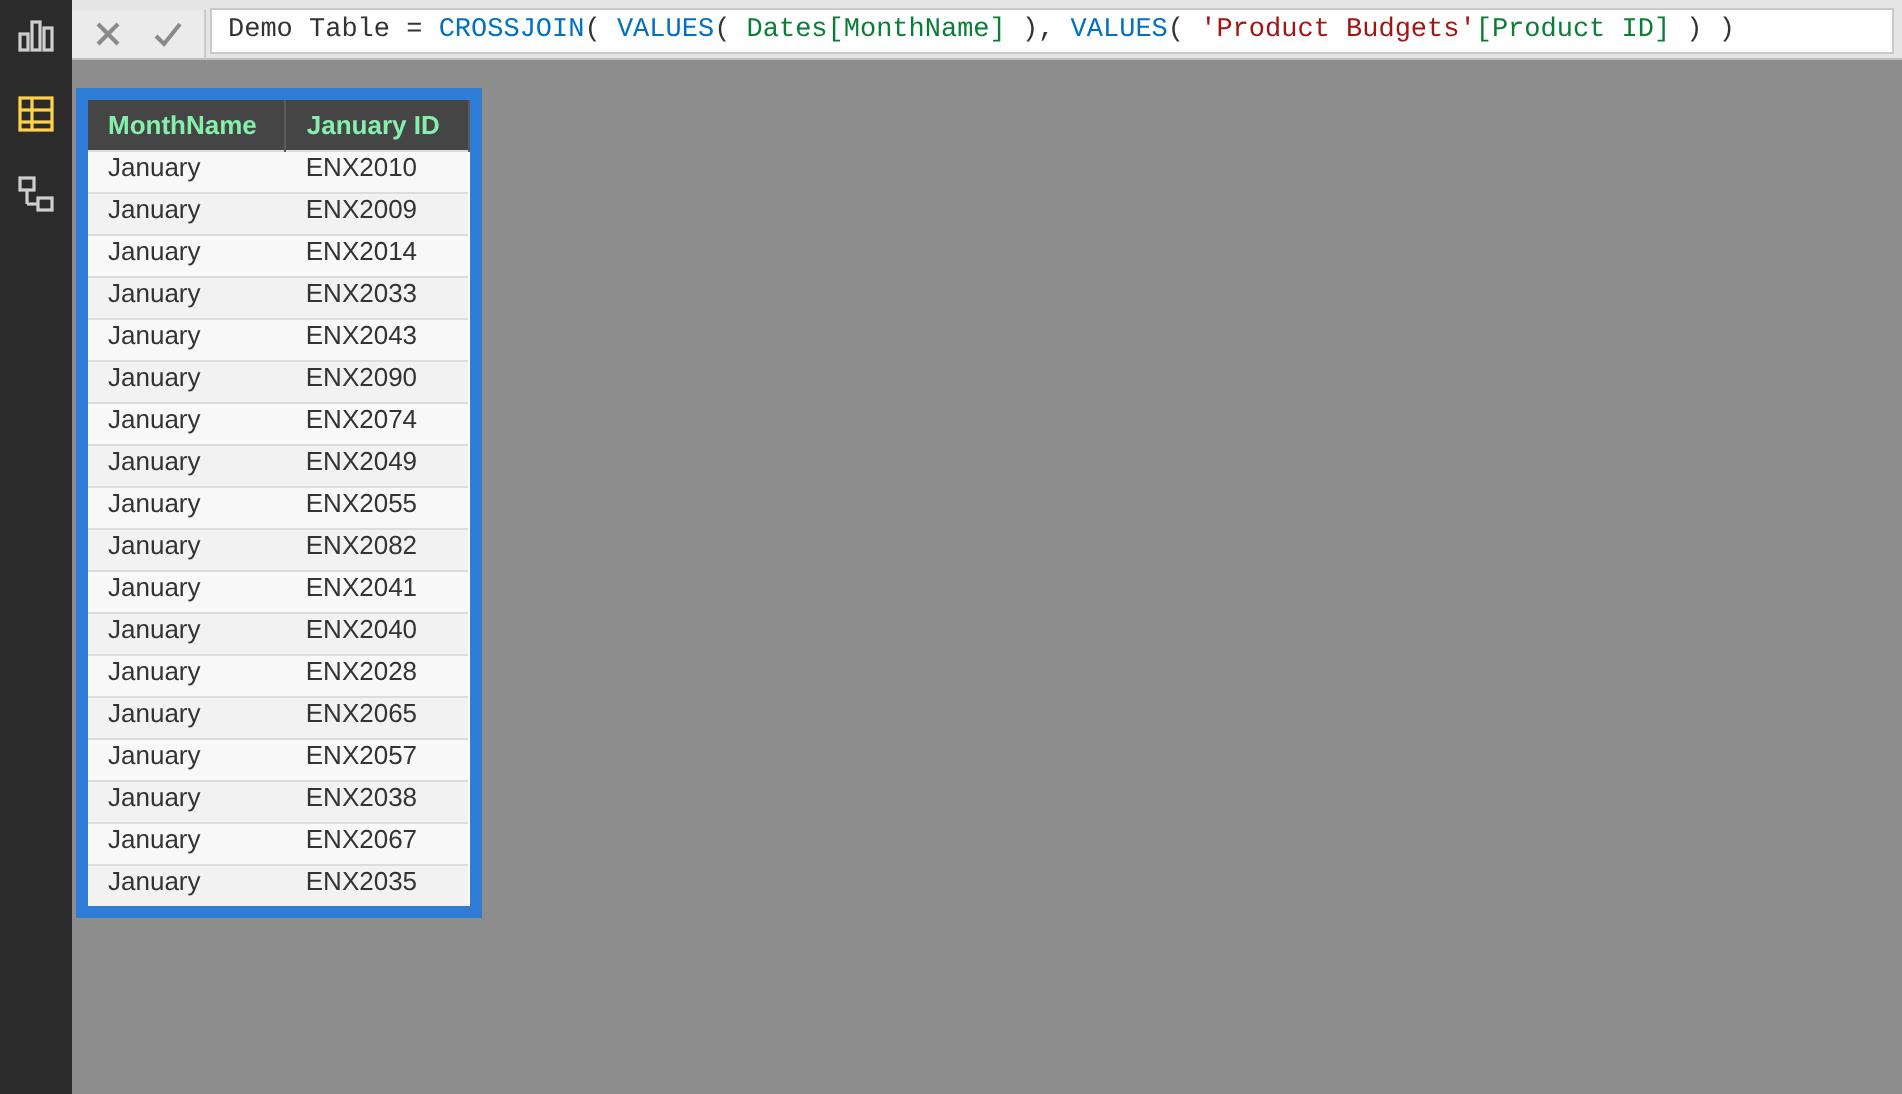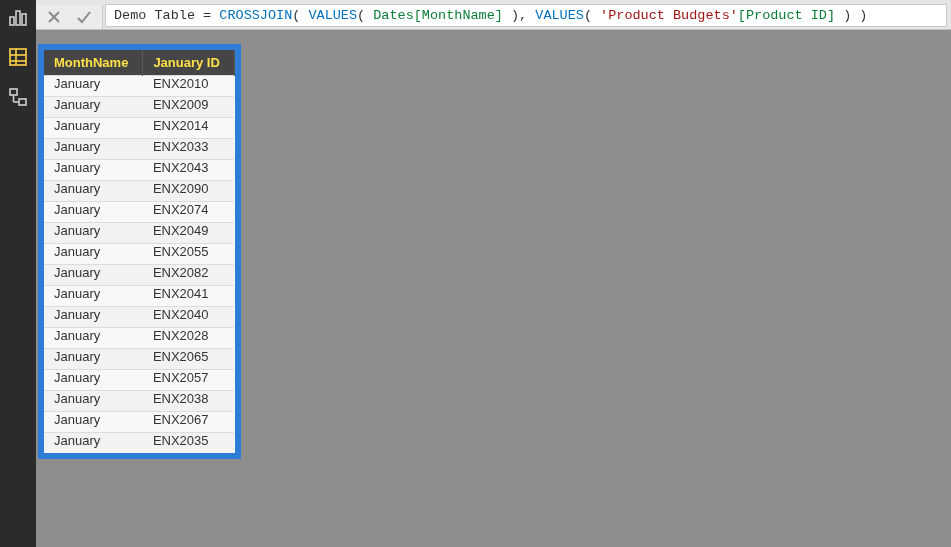--- a/index.html
+++ b/index.html
@@ -94,21 +94,21 @@
     border: 6px solid #2f7cd6;
     padding: 0;
   }
   table.data {
     border-collapse: collapse;
     background: #ffffff;
     font-size: 13px;
   }
   table.data th {
     background: #454545;
-    color: #fde047;
+    color: #86efac;
     text-align: left;
     font-weight: 600;
     padding: 5px 14px 5px 10px;
     border-right: 1px solid #5a5a5a;
   }
   table.data td {
     background: #f2f2f2;
     color: #333;
     padding: 0 14px 5px 10px;
     border-top: 1px solid #dcdcdc;

